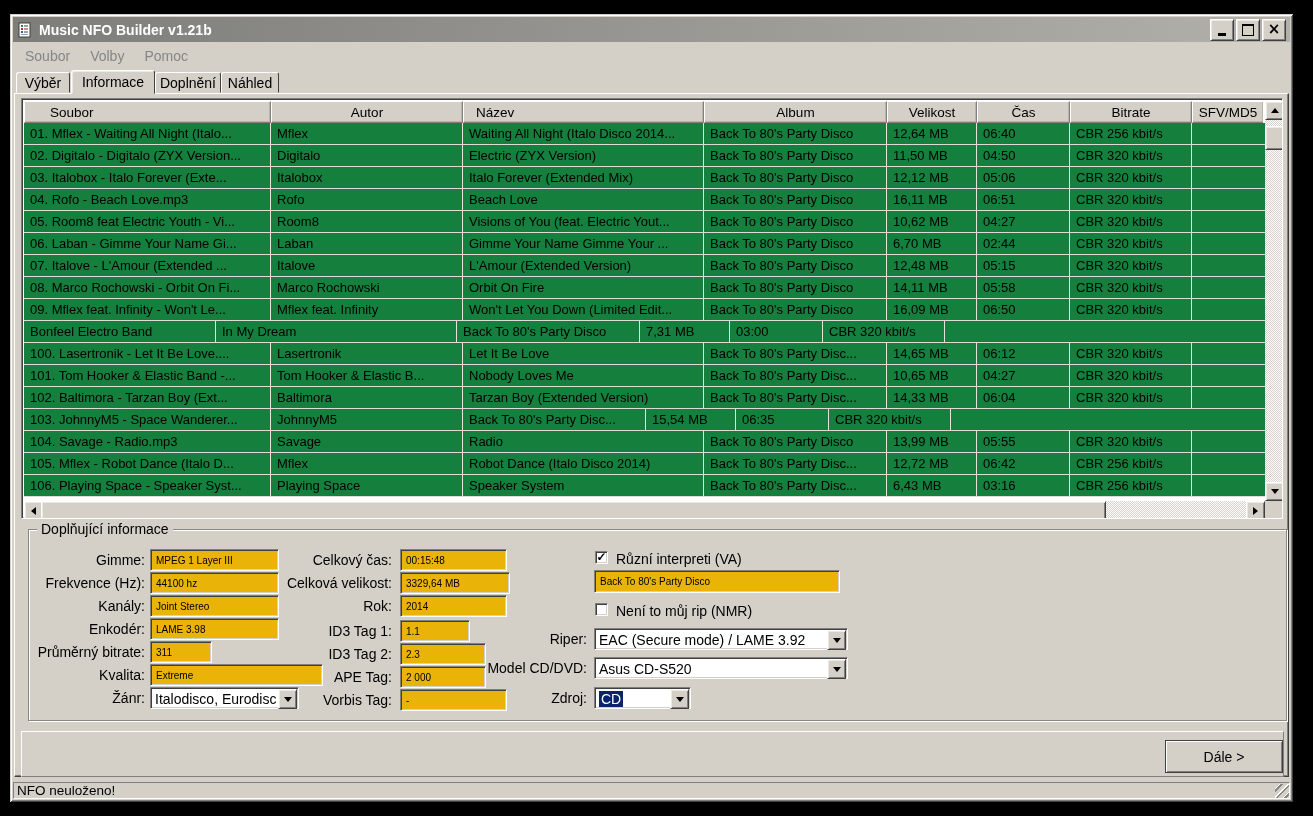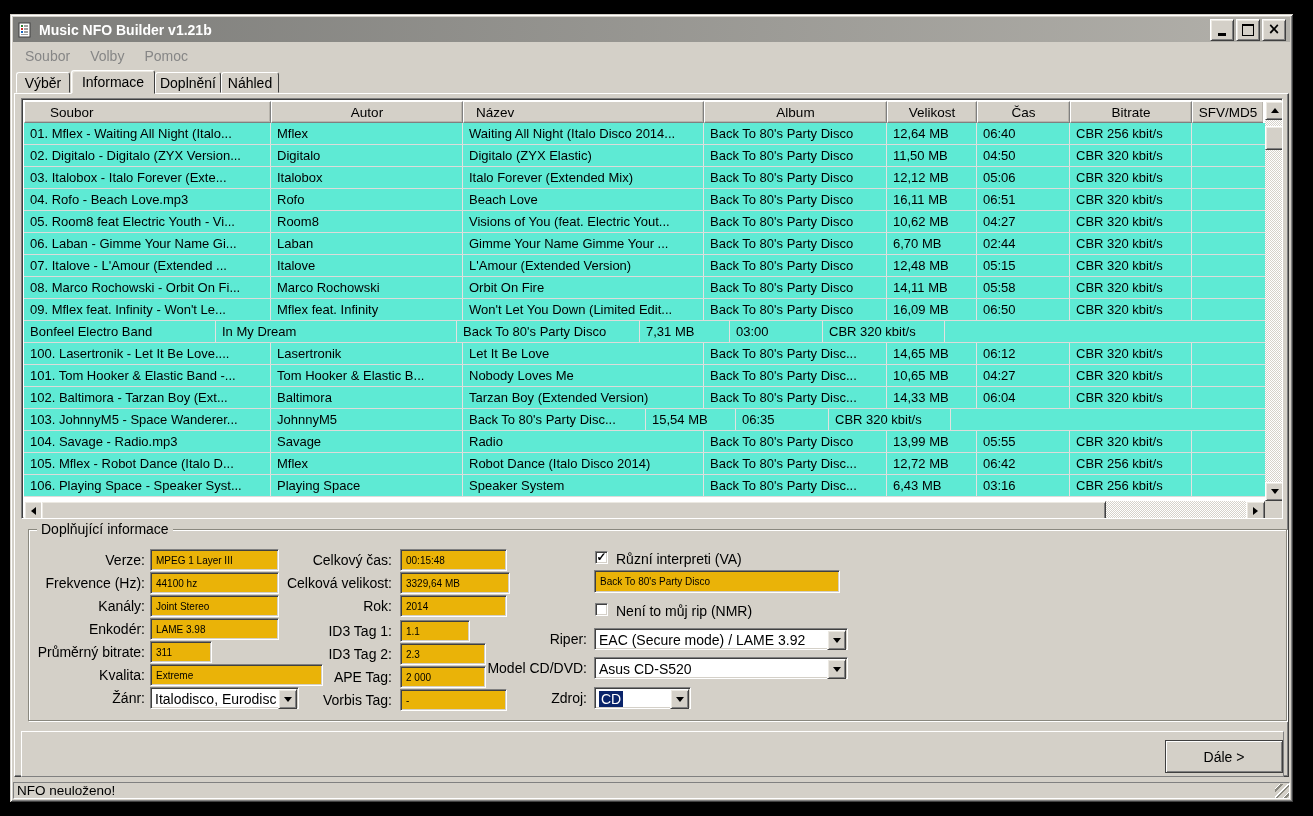--- a/index.html
+++ b/index.html
@@ -39,21 +39,21 @@
   .listview{position:absolute;left:6px;top:4px;width:1262px;height:421px;background:#fff;box-sizing:border-box;
             border:1px solid;border-color:#808080 #fff #fff #808080;
             box-shadow:inset 1px 1px 0 #404040, inset -1px -1px 0 #d4d0c8;overflow:hidden;}
   .lv-client{position:absolute;left:2px;top:2px;width:1258px;height:417px;background:#fff;overflow:hidden;}
   .lv-header{display:flex;height:22px;}
   .lv-hcell{box-sizing:border-box;height:22px;background:#d4d0c8;font-size:13.5px;
             display:flex;align-items:center;justify-content:center;white-space:nowrap;overflow:hidden;
             border:1px solid;border-color:#fff #808080 #808080 #fff;box-shadow:inset -1px -1px 0 #b8b4ac;}
   .lv-hcell.c0{justify-content:flex-start;padding-left:25px;}
   .lv-hcell.c2{justify-content:flex-start;padding-left:12px;}
-  .lv-row{display:flex;height:22px;border-bottom:1px solid #dcdcda;box-sizing:border-box;background:#5eead4;}
+  .lv-row{display:flex;height:22px;border-bottom:1px solid #dcdcda;box-sizing:border-box;background:#15803d;}
   .lv-cell{box-sizing:border-box;height:21px;padding:2px 2px 0 6px;font-size:13px;line-height:17px;
            white-space:nowrap;overflow:hidden;border-right:1px solid #e2e2e0;}
   .c0{width:247px;}.c1{width:192px;}.c2{width:241px;}.c3{width:183px;}
   .c4{width:90px;}.c5{width:93px;}.c6{width:122px;}.c7{width:71px;border-right:none;}
   
   .checker{background:repeating-conic-gradient(#ffffff 0% 25%, #d6d2ca 0% 50%) 0 0 / 2px 2px;}
   .vscroll{position:absolute;right:0;top:0;width:17px;height:400px;}
   .hscroll{position:absolute;left:0;bottom:0;height:17px;width:1241px;}
   .sb-btn{position:absolute;width:17px;height:17px;display:flex;align-items:center;justify-content:center;}
   .sb-thumb{position:absolute;}
@@ -163,21 +163,21 @@
                 <div class="lv-cell c2">Waiting All Night (Italo Disco 2014...</div>
                 <div class="lv-cell c3">Back To 80's Party Disco</div>
                 <div class="lv-cell c4">12,64 MB</div>
                 <div class="lv-cell c5">06:40</div>
                 <div class="lv-cell c6">CBR 256 kbit/s</div>
                 <div class="lv-cell c7"></div>
               </div>
               <div class="lv-row">
                 <div class="lv-cell c0">02. Digitalo - Digitalo (ZYX Version...</div>
                 <div class="lv-cell c1">Digitalo</div>
-                <div class="lv-cell c2">Digitalo (ZYX Elastic)</div>
+                <div class="lv-cell c2">Electric (ZYX Version)</div>
                 <div class="lv-cell c3">Back To 80's Party Disco</div>
                 <div class="lv-cell c4">11,50 MB</div>
                 <div class="lv-cell c5">04:50</div>
                 <div class="lv-cell c6">CBR 320 kbit/s</div>
                 <div class="lv-cell c7"></div>
               </div>
               <div class="lv-row">
                 <div class="lv-cell c0">03. Italobox - Italo Forever (Exte...</div>
                 <div class="lv-cell c1">Italobox</div>
                 <div class="lv-cell c2">Italo Forever (Extended Mix)</div>
@@ -346,21 +346,21 @@
                 <div class="arr right"></div>
               </div>
           </div>
           <div class="corner"></div>
         </div>
       </div>
 
       <div class="groupbox">
         <span class="gb-legend">Doplňující informace</span>
 
-        <span class="gb-label" style="left:0;top:22px;width:116px;">Verze:</span>
+        <span class="gb-label" style="left:0;top:22px;width:116px;">Gimme:</span>
         <input class="field" style="left: 121px; top: 19px; width: 129px;" readonly="" value="MPEG 1 Layer III">
         <span class="gb-label" style="left:0;top:45px;width:116px;">Frekvence (Hz):</span>
         <input class="field" style="left: 121px; top: 42px; width: 129px;" readonly="" value="44100 hz">
         <span class="gb-label" style="left:0;top:68px;width:116px;">Kanály:</span>
         <input class="field" style="left: 121px; top: 65px; width: 129px;" readonly="" value="Joint Stereo">
         <span class="gb-label" style="left:0;top:91px;width:116px;">Enkodér:</span>
         <input class="field" style="left: 121px; top: 88px; width: 129px;" readonly="" value="LAME 3.98">
         <span class="gb-label" style="left:0;top:114px;width:116px;">Průměrný bitrate:</span>
         <input class="field" style="left: 121px; top: 111px; width: 62px;" readonly="" value="311">
         <span class="gb-label" style="left:0;top:137px;width:116px;">Kvalita:</span>

